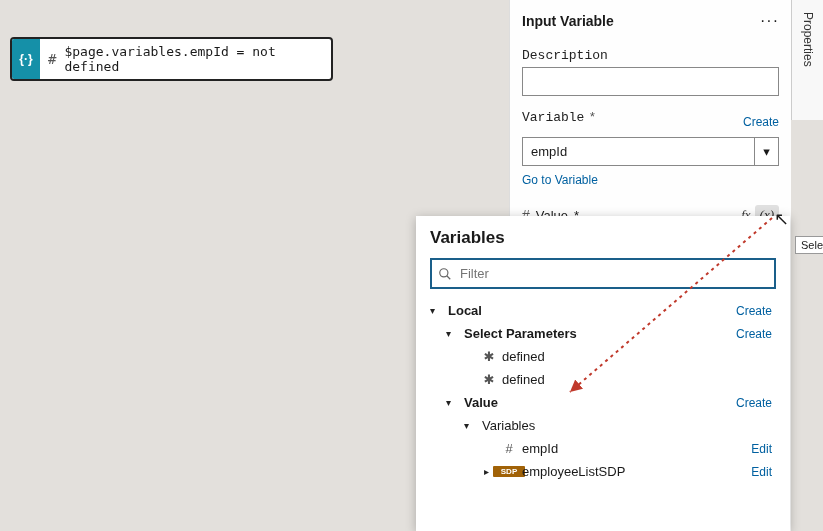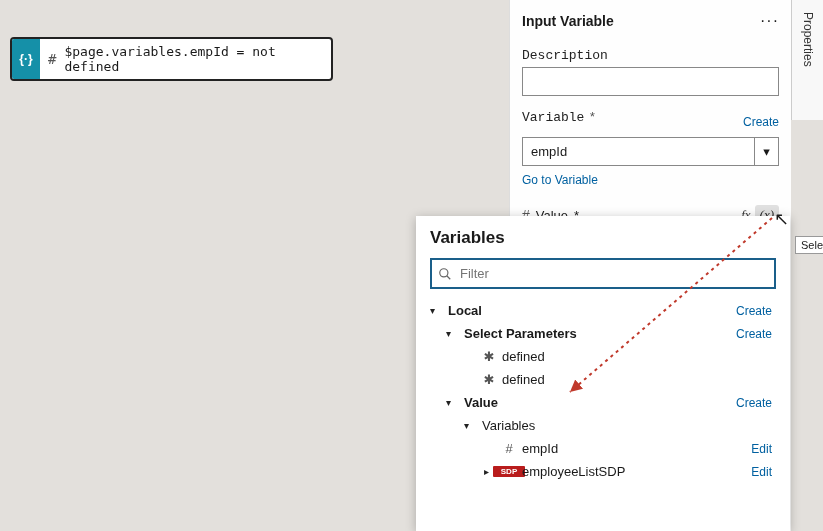--- a/index.html
+++ b/index.html
@@ -52,21 +52,21 @@
 .tree-row .lbl { display: flex; align-items: center; gap: 6px; }
 .tree-row .caret { font-size: 10px; color: #222; width: 12px; display: inline-block; }
 .tree-row.bold .txt { font-weight: 600; }
 .tree-row .ico { color: #555; font-size: 13px; width: 14px; display: inline-flex; justify-content:center; }
 .tree-row .act { color: #0060a0; font-size: 12px; cursor: pointer; }
 .indent-1 { padding-left: 30px !important; }
 .indent-2 { padding-left: 48px !important; }
 .indent-3 { padding-left: 68px !important; }
 .tree::-webkit-scrollbar { width: 10px; }
 .tree::-webkit-scrollbar-thumb { background: #c1c1c1; }
-.sdp-badge { font-size: 8px; font-weight: bold; background: #b91c1c; color: #fff; padding: 1px 8px; border-radius: 1px; }
+.sdp-badge { font-size: 8px; font-weight: bold; background: #a16207; color: #fff; padding: 1px 8px; border-radius: 1px; }
 
 
 .arrow-svg { position: absolute; top: 0; left: 0; width: 823px; height: 531px; pointer-events: none; z-index: 40; }
 
 .search-icon-svg { width:14px; height:14px; stroke:#666; fill:none; stroke-width:2; margin-right:6px; }
 </style>
 </head>
 <body>
 
 <div class="canvas-node">

